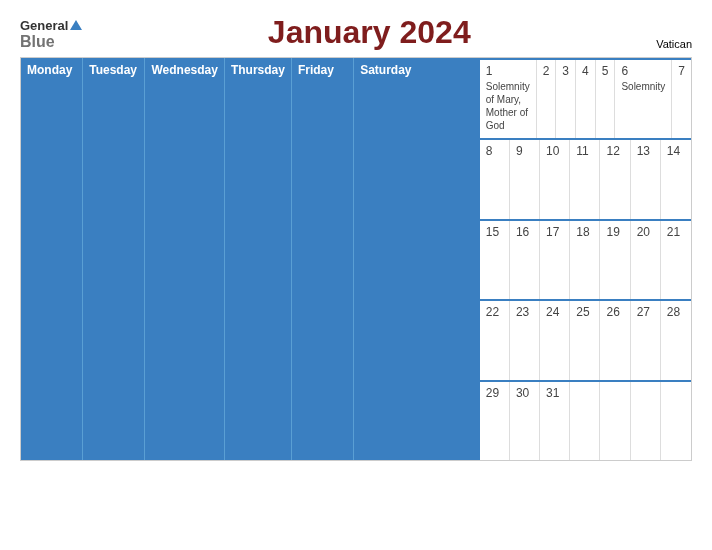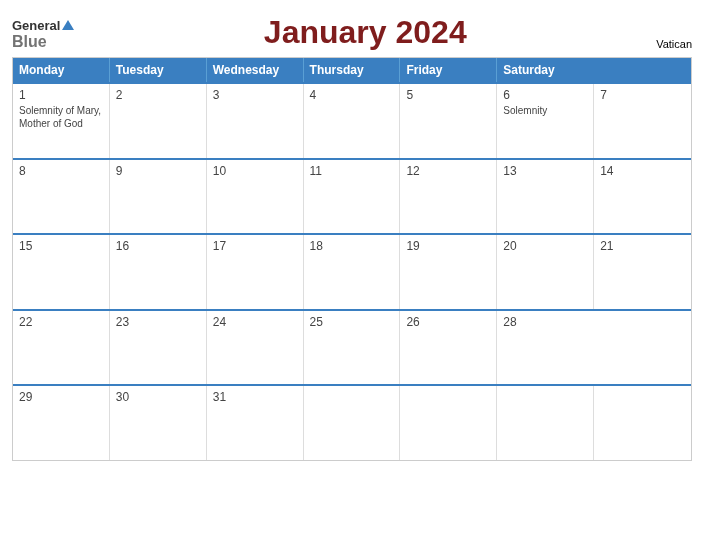--- a/index.html
+++ b/index.html
@@ -6,21 +6,21 @@
     body {
       font-family: Arial, sans-serif;
       background: #fff;
       width: 712px;
       height: 550px;
       overflow: hidden;
     }
     .page {
       width: 712px;
       height: 473px;
-      padding: 18px 20px 12px 12px;
+      padding: 18px 20px 12px 20px;
       display: flex;
       flex-direction: column;
     }
     .header {
       display: flex;
       align-items: flex-start;
       justify-content: space-between;
       margin-bottom: 6px;
     }
     .logo {
@@ -53,21 +53,21 @@
     }
     .country-label {
       font-size: 11px;
       color: #000000;
       align-self: center;
       margin-top: 18px;
     }
     .calendar {
       flex: 1;
       display: flex;
-      flex-direction: column;
+      flex-direction: row;
       border: 1px solid #ccc;
     }
     .cal-header {
       display: grid;
       grid-template-columns: repeat(7, 1fr);
       background: #3a7fc1;
     }
     .cal-header-cell {
       color: #fff;
       font-size: 12px;
@@ -227,20 +227,23 @@
           <div class="cal-cell">
             <div class="day-num">24</div>
           </div>
           <div class="cal-cell">
             <div class="day-num">25</div>
           </div>
           <div class="cal-cell">
             <div class="day-num">26</div>
           </div>
           <div class="cal-cell">
+            <div class="day-num">27</div>
+          </div>
+          <div class="cal-cell">
             <div class="day-num">28</div>
           </div>
         </div>
         <div class="cal-week">
           <div class="cal-cell">
             <div class="day-num">29</div>
           </div>
           <div class="cal-cell">
             <div class="day-num">30</div>
           </div>

